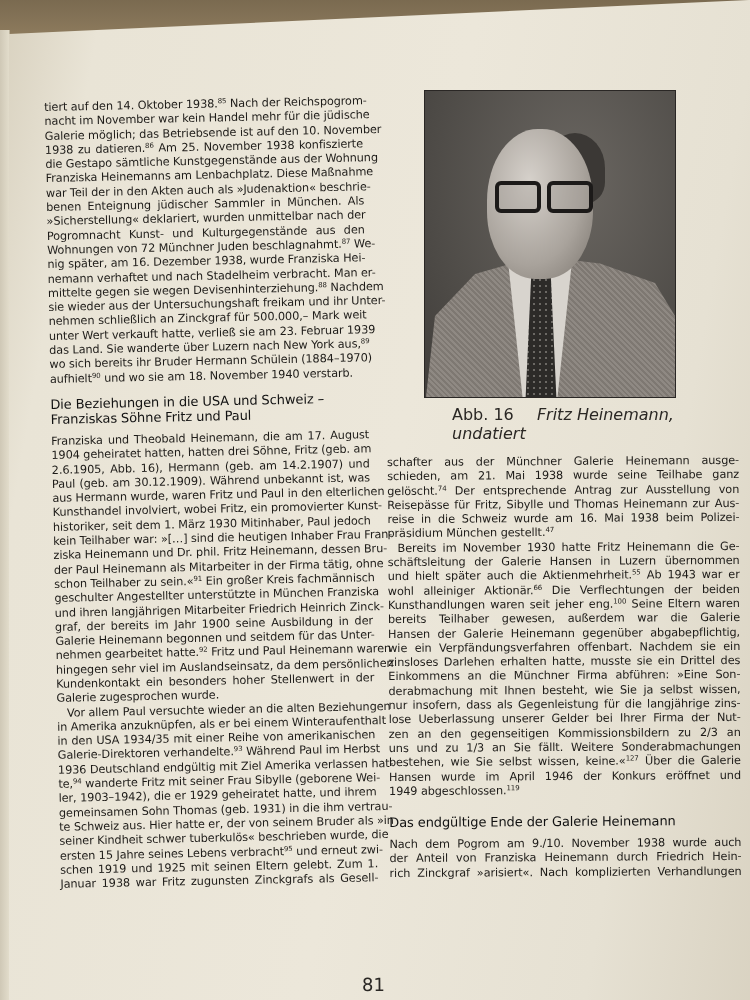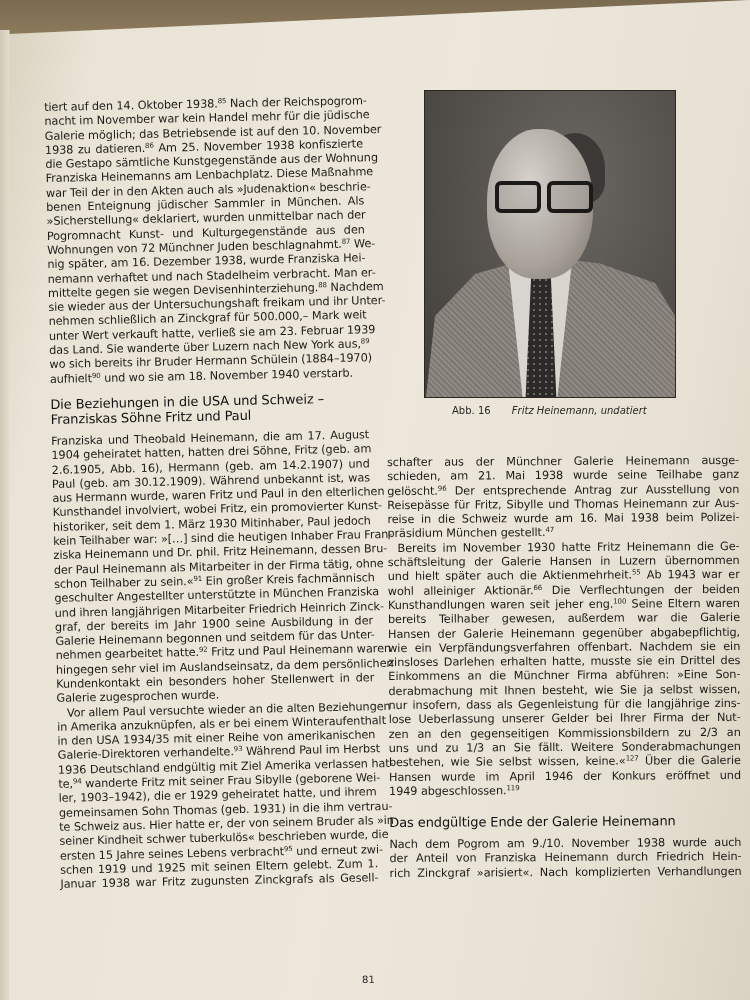--- a/index.html
+++ b/index.html
@@ -63,26 +63,26 @@
     position: absolute; left: 75px; top: 170px; width: 80px; height: 150px;
     background: #d8d4ce; clip-path: polygon(10% 0, 90% 0, 70% 100%, 30% 100%);
   }
   .tie {
     position: absolute; left: 100px; top: 180px; width: 32px; height: 140px;
     background: radial-gradient(circle, #6b6864 1px, #2c2a28 1.5px) 0 0/6px 6px;
     clip-path: polygon(20% 0, 80% 0, 100% 100%, 0 100%);
   }
   .caption {
     position: absolute; left: 452px; top: 405px; width: 240px;
-    font-size: 10px; color: #2a2724;
+    font-size: 16px; color: #2a2724;
   }
   .caption .fig-num { margin-right: 18px; }
   .caption .fig-text { font-style: italic; }
   .page-number {
-    position: absolute; left: 362px; top: 974px; font-size: 10px; color: #2a2724; transform: rotate(-0.4deg);
+    position: absolute; left: 362px; top: 974px; font-size: 18px; color: #2a2724; transform: rotate(-0.4deg);
   }
 </style>
 </head>
 <body>
 
 <div class="backdrop"></div>
 <div class="page-left-edge"></div>
 <div class="page"></div>
 
 <div class="col col-left">
@@ -164,21 +164,21 @@
 </div>
 <div class="caption">
   <span class="fig-num">Abb. 16</span>
   <span class="fig-text">Fritz Heinemann, undatiert</span>
 </div>
 
 <div class="col col-right">
   <div>
       <span class="line">schafter aus der Münchner Galerie Heinemann ausge-</span>
       <span class="line">schieden, am 21. Mai 1938 wurde seine Teilhabe ganz</span>
-      <span class="line">gelöscht.<sup>96</sup> Der entsprechende Antrag zur Ausstellung von</span>
+      <span class="line">gelöscht.<sup>74</sup> Der entsprechende Antrag zur Ausstellung von</span>
       <span class="line">Reisepässe für Fritz, Sibylle und Thomas Heinemann zur Aus-</span>
       <span class="line">reise in die Schweiz wurde am 16. Mai 1938 beim Polizei-</span>
       <span class="line last">präsidium München gestellt.<sup>47</sup></span>
     </div>
   <div>
       <span class="line indent">Bereits im November 1930 hatte Fritz Heinemann die Ge-</span>
       <span class="line">schäftsleitung der Galerie Hansen in Luzern übernommen</span>
       <span class="line">und hielt später auch die Aktienmehrheit.<sup>55</sup> Ab 1943 war er</span>
       <span class="line">wohl alleiniger Aktionär.<sup>66</sup> Die Verflechtungen der beiden</span>
       <span class="line">Kunsthandlungen waren seit jeher eng.<sup>100</sup> Seine Eltern waren</span>

